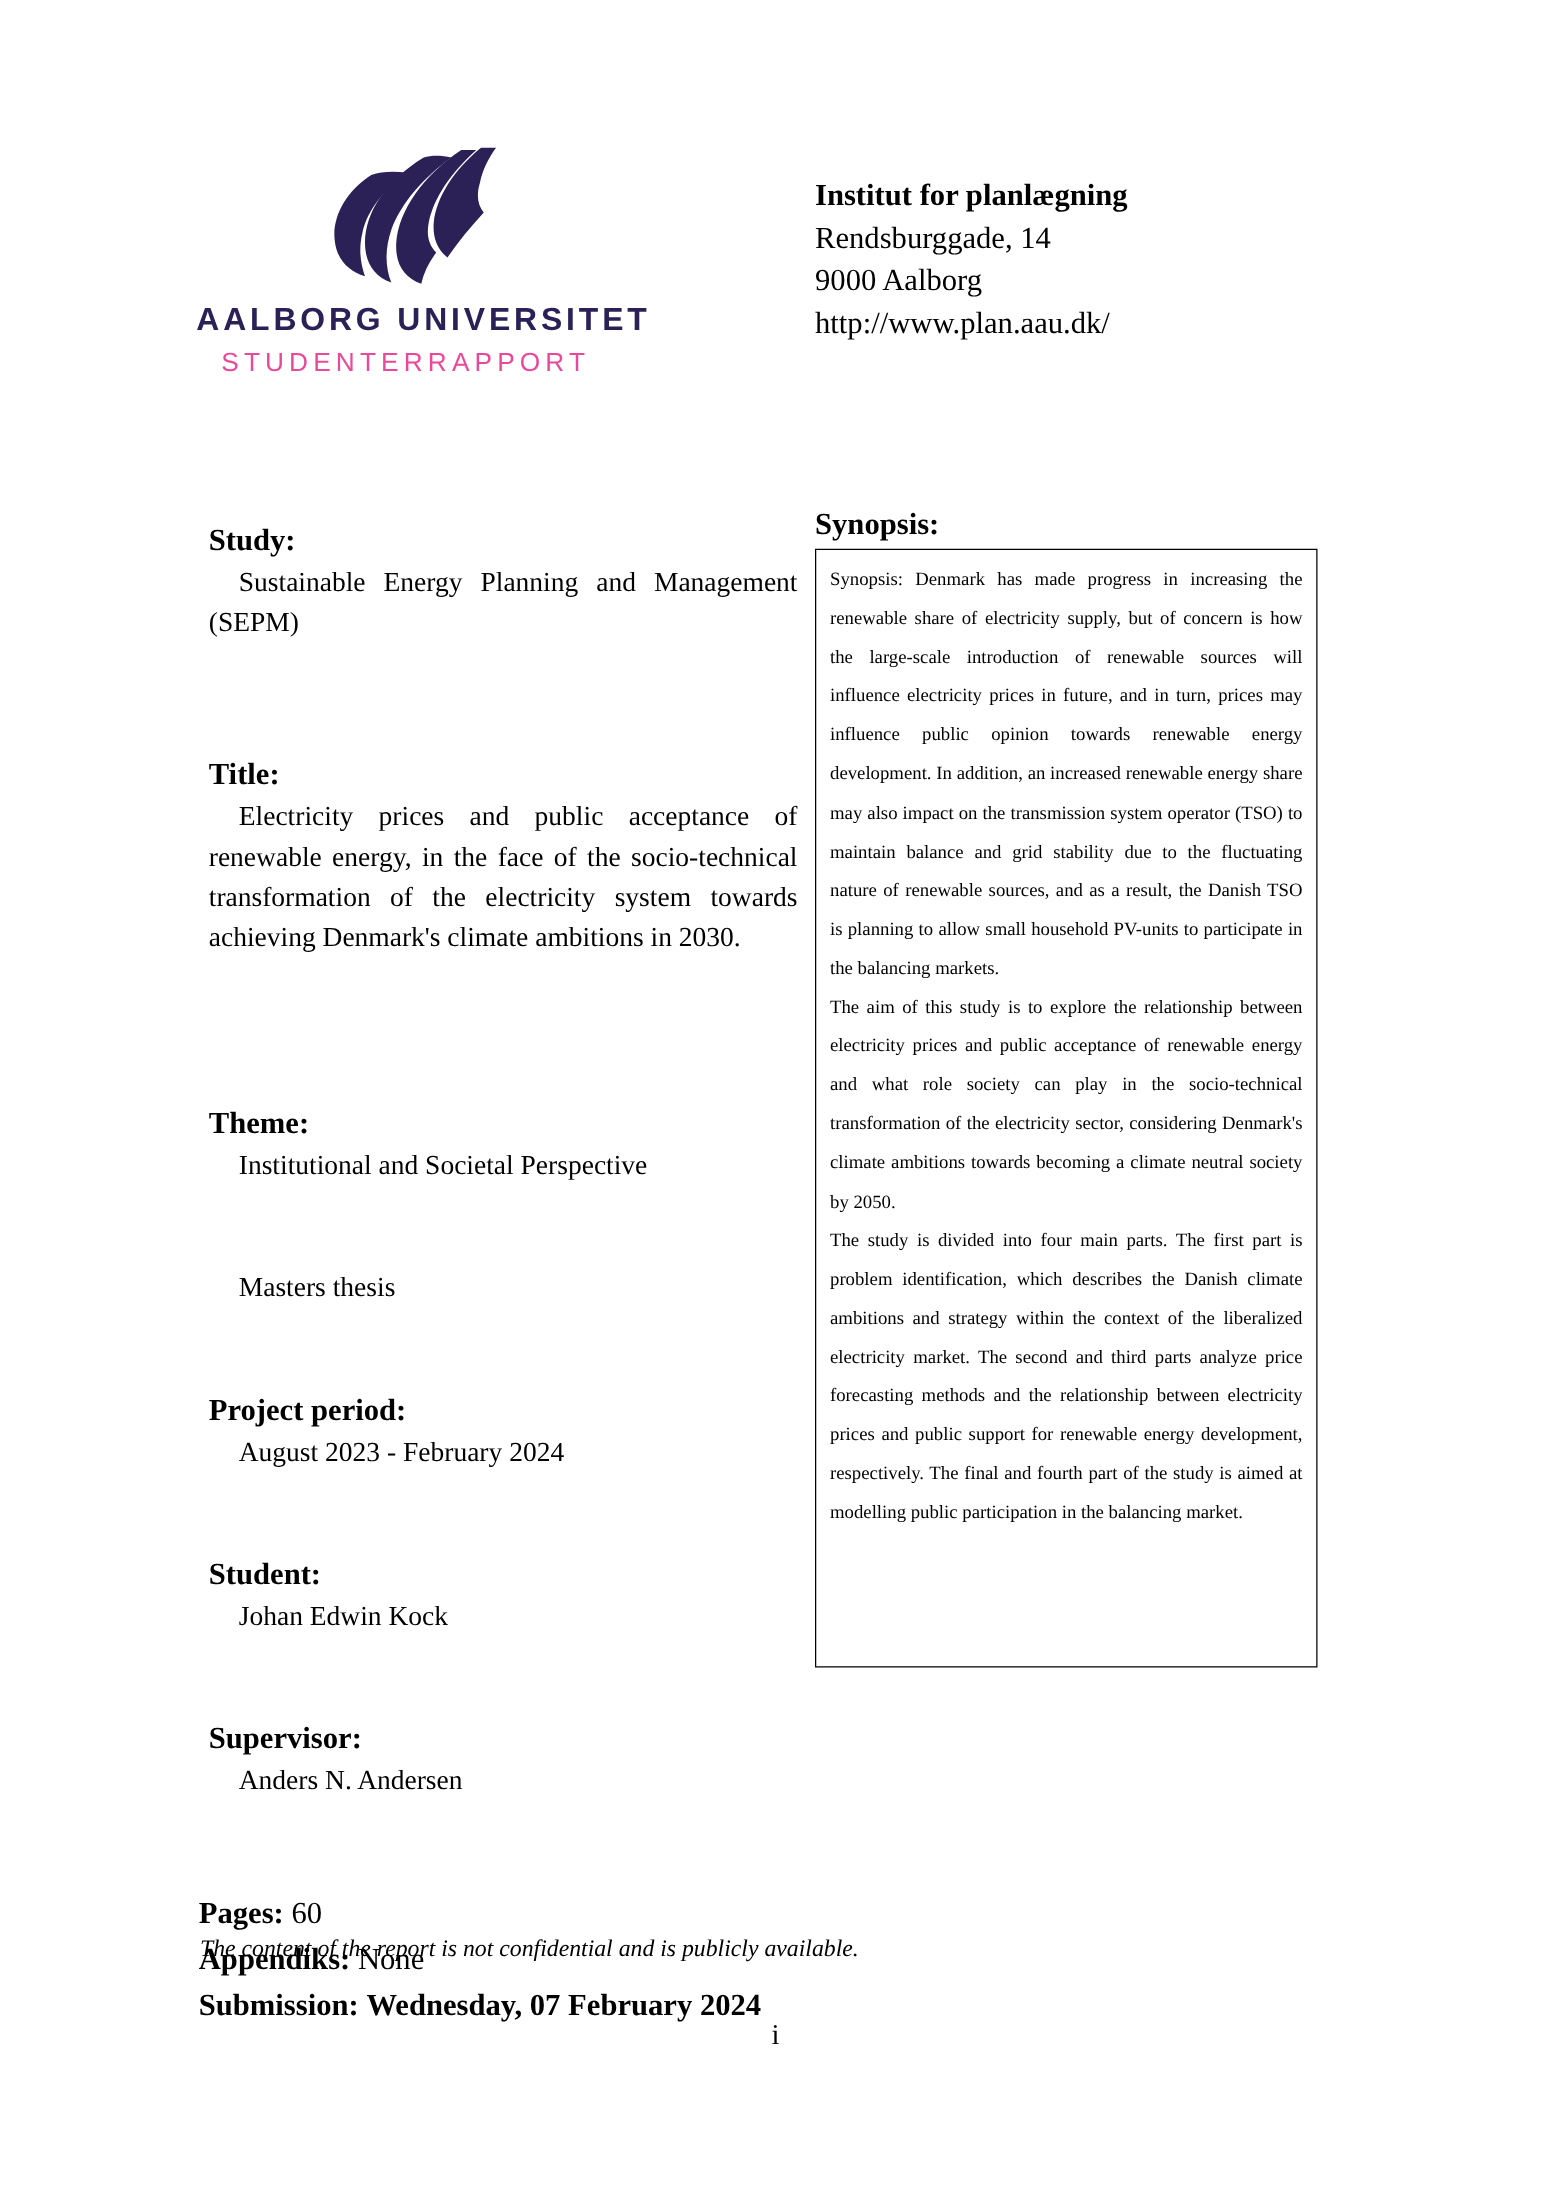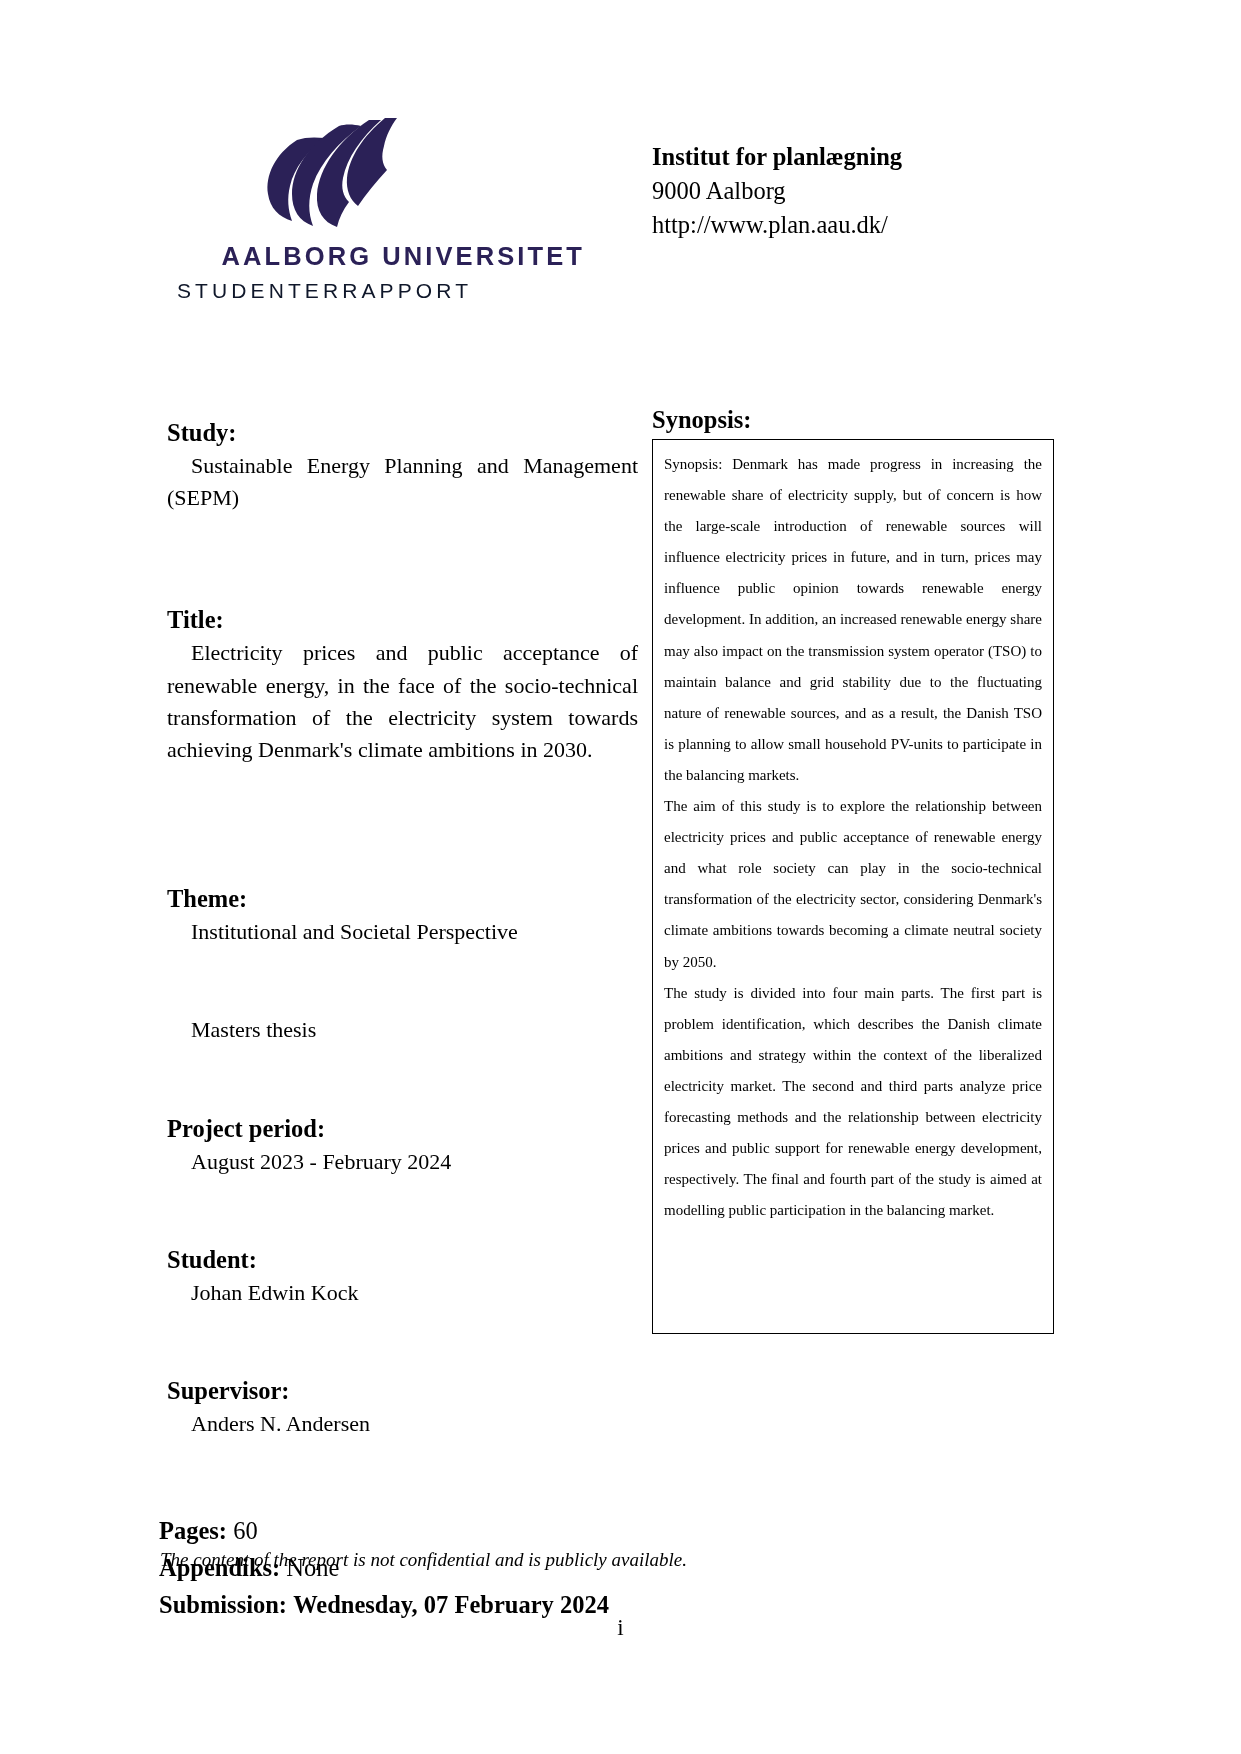--- a/index.html
+++ b/index.html
@@ -38,30 +38,30 @@
     width: 190px;
     height: 110px;
   }
   .logo-wordmark {
     margin-top: 14px;
     font-family: "Liberation Sans", "DejaVu Sans", sans-serif;
     font-weight: bold;
     font-size: 25.5px;
     letter-spacing: 3.1px;
     color: #2b2157;
-    text-align: right;
+    text-align: left;
     padding-left: 2px;
   }
   .logo-subwordmark {
     margin-top: 8px;
     font-family: "Liberation Sans", "DejaVu Sans", sans-serif;
     font-weight: normal;
     font-size: 21px;
     letter-spacing: 4.1px;
-    color: #0f172a;
+    color: #ec4899;
     text-align: left;
     padding-left: 22px;
   }
 
   .address-block {
     position: absolute;
     left: 652px;
     top: 22px;
     width: 450px;
     font-size: 24.5px;
@@ -176,20 +176,21 @@
             <path d="M150 0 C128 18, 114 40, 112 60 C111 72, 115 82, 123 88 C131 76, 141 64, 152 52 C147 46, 146 38, 149 28 C151 18, 156 8, 162 0 Z"></path>
           </g>
         </svg>
       </div>
       <div class="logo-wordmark">AALBORG UNIVERSITET</div>
       <div class="logo-subwordmark">STUDENTERRAPPORT</div>
     </div>
 
     <div class="address-block">
       <div class="inst">Institut for planlægning</div>
+      <div>Rendsburggade, 14</div>
       <div>9000 Aalborg</div>
       <div>http://www.plan.aau.dk/</div>
     </div>
 
   </div>
 
   <div class="body-area">
 
     <div class="col-left">
 

